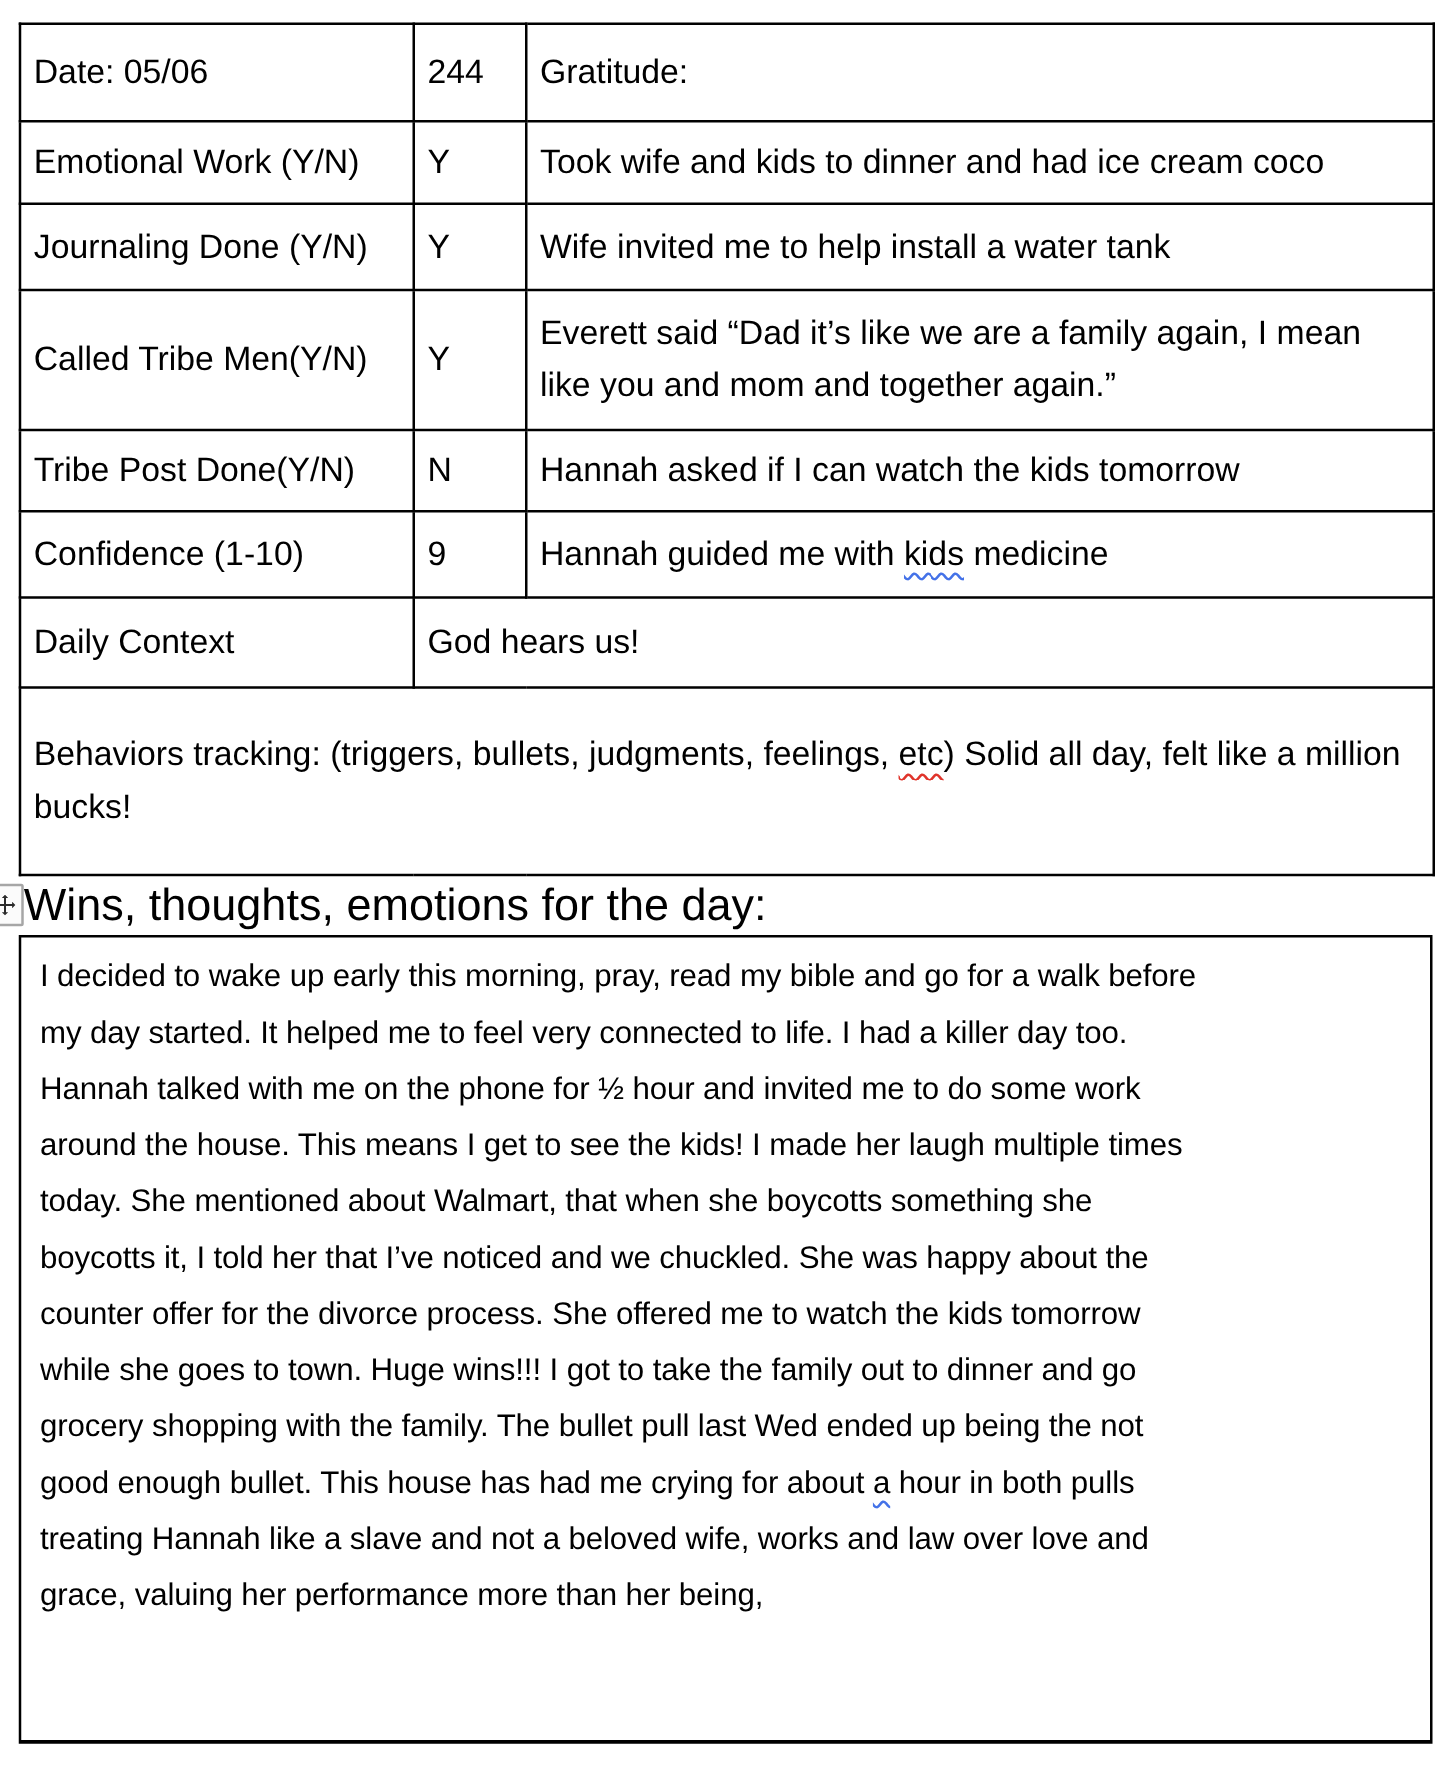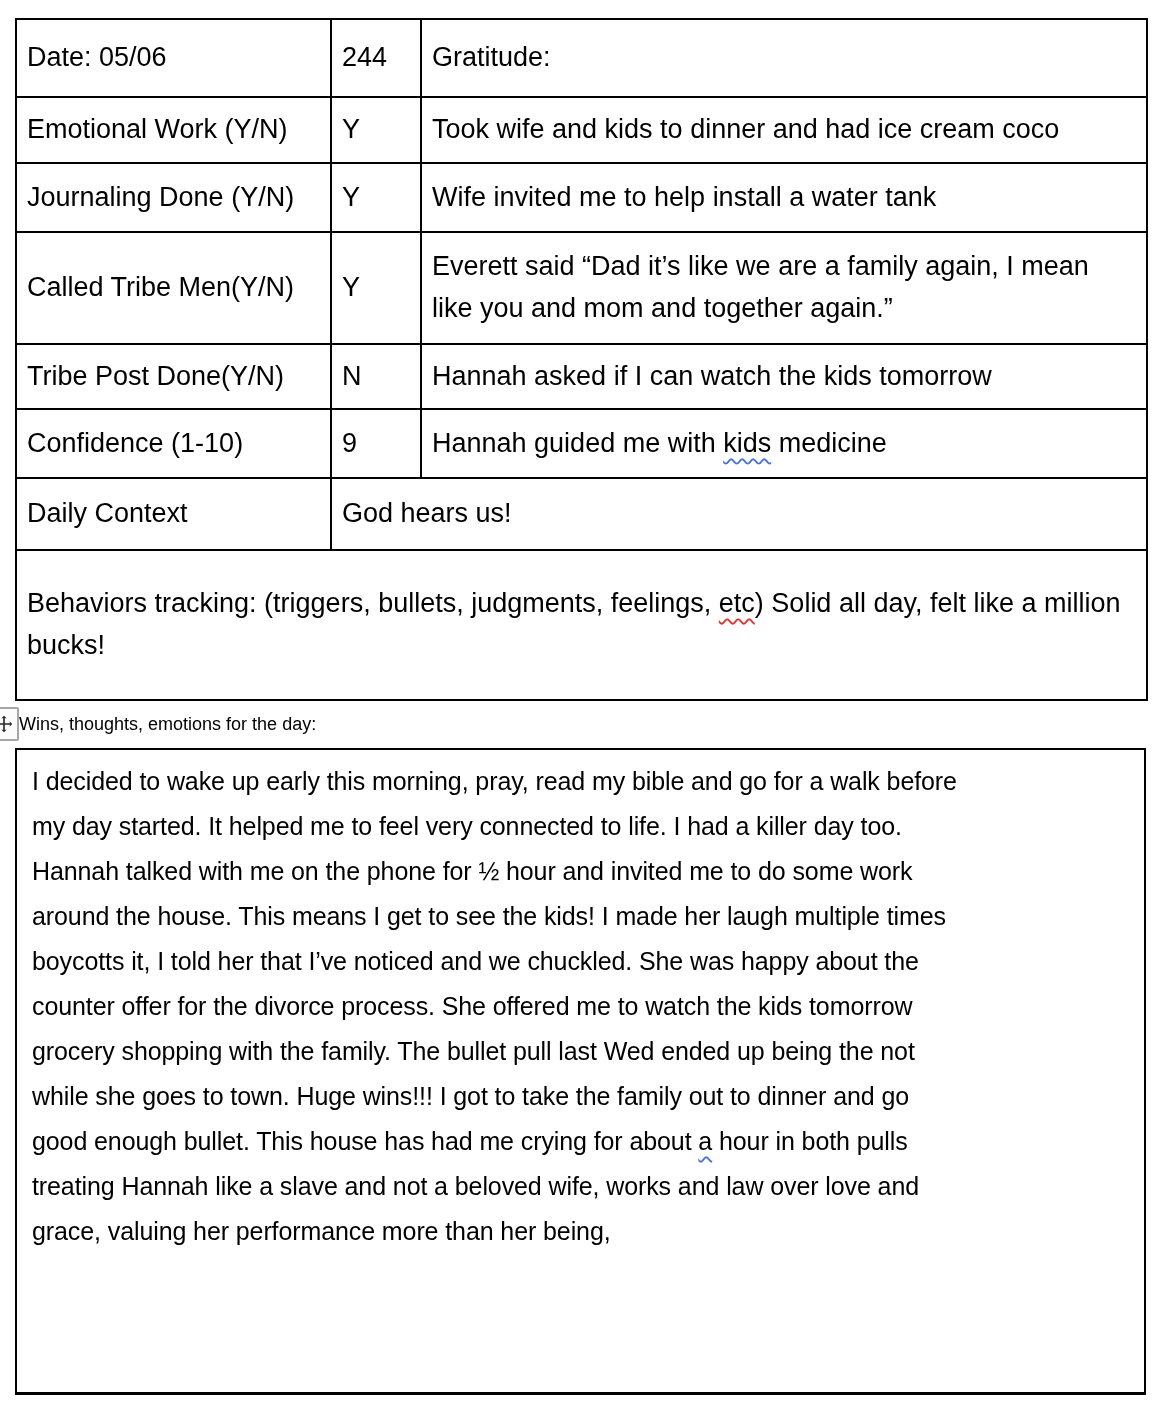--- a/index.html
+++ b/index.html
@@ -56,21 +56,21 @@
     text-underline-offset: 6px;
   }
   .sq-red  { text-decoration-color: #e0342b; }
   .sq-blue { text-decoration-color: #4472e8; }
 
   
   .wins-heading {
     position: absolute;
     left: 19px;
     top: 704px;
-    font-size: 18px;
+    font-size: 36px;
     line-height: 40px;
     white-space: nowrap;
   }
   .move-handle {
     position: absolute;
     left: -11px;
     top: 707px;
     width: 30px;
     height: 34px;
     border: 2px solid #a6a6a6;
@@ -158,22 +158,23 @@
     </svg>
   </div>
 
   <div class="wins-heading">Wins, thoughts, emotions for the day:</div>
 
   <div class="wins-box">
       <div class="para-line"><span>I decided to wake up early this morning, pray, read my bible and go for a walk before</span></div>
       <div class="para-line"><span>my day started. It helped me to feel very connected to life. I had a killer day too.</span></div>
       <div class="para-line"><span>Hannah talked with me on the phone for ½ hour and invited me to do some work</span></div>
       <div class="para-line"><span>around the house. This means I get to see the kids! I made her laugh multiple times</span></div>
+      <div class="para-line"><span>today. She mentioned about Walmart, that when she boycotts something she</span></div>
       <div class="para-line"><span>boycotts it, I told her that I’ve noticed and we chuckled. She was happy about the</span></div>
       <div class="para-line"><span>counter offer for the divorce process. She offered me to watch the kids tomorrow</span></div>
+      <div class="para-line"><span>while she goes to town. Huge wins!!! I got to take the family out to dinner and go</span></div>
       <div class="para-line"><span>grocery shopping with the family. The bullet pull last Wed ended up being the not</span></div>
-      <div class="para-line"><span>while she goes to town. Huge wins!!! I got to take the family out to dinner and go</span></div>
       <div class="para-line"><span>good enough bullet. This house has had me crying for about </span><span class="sq-blue">a</span><span> hour in both pulls</span></div>
       <div class="para-line"><span>treating Hannah like a slave and not a beloved wife, works and law over love and</span></div>
       <div class="para-line"><span>grace, valuing her performance more than her being,</span></div>
     </div>
 
 </div>
 
 </body></html>

